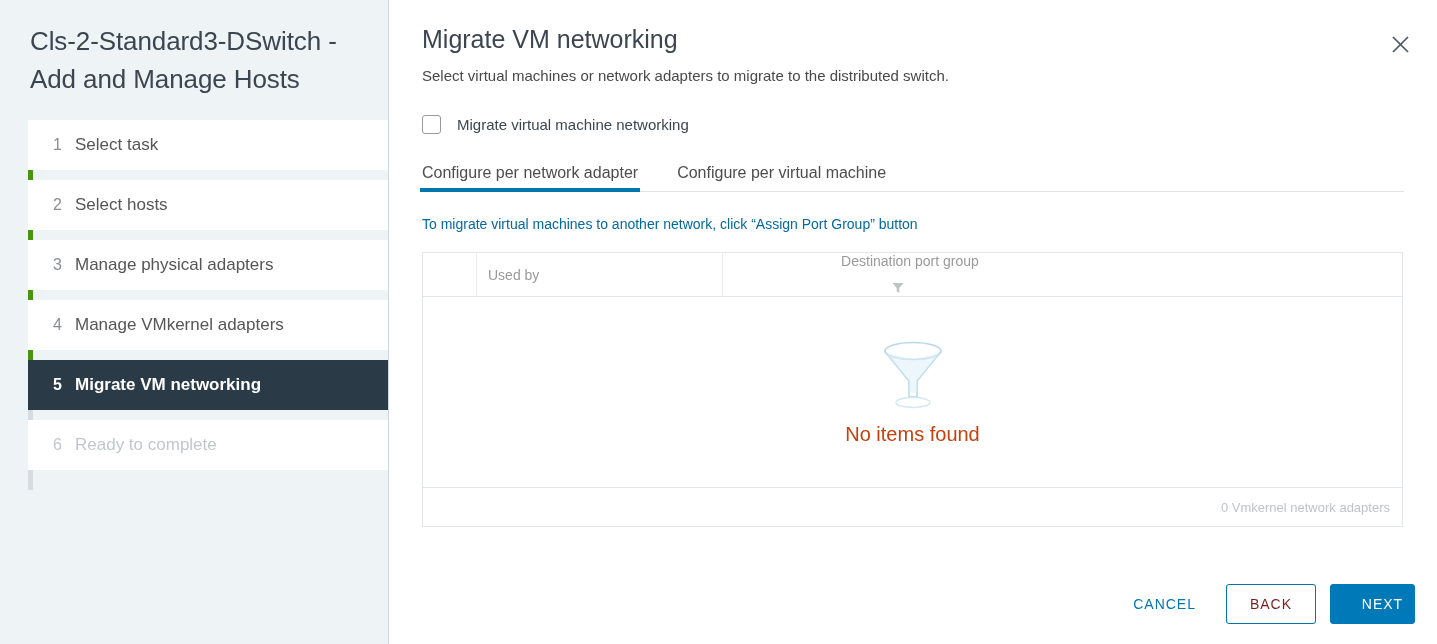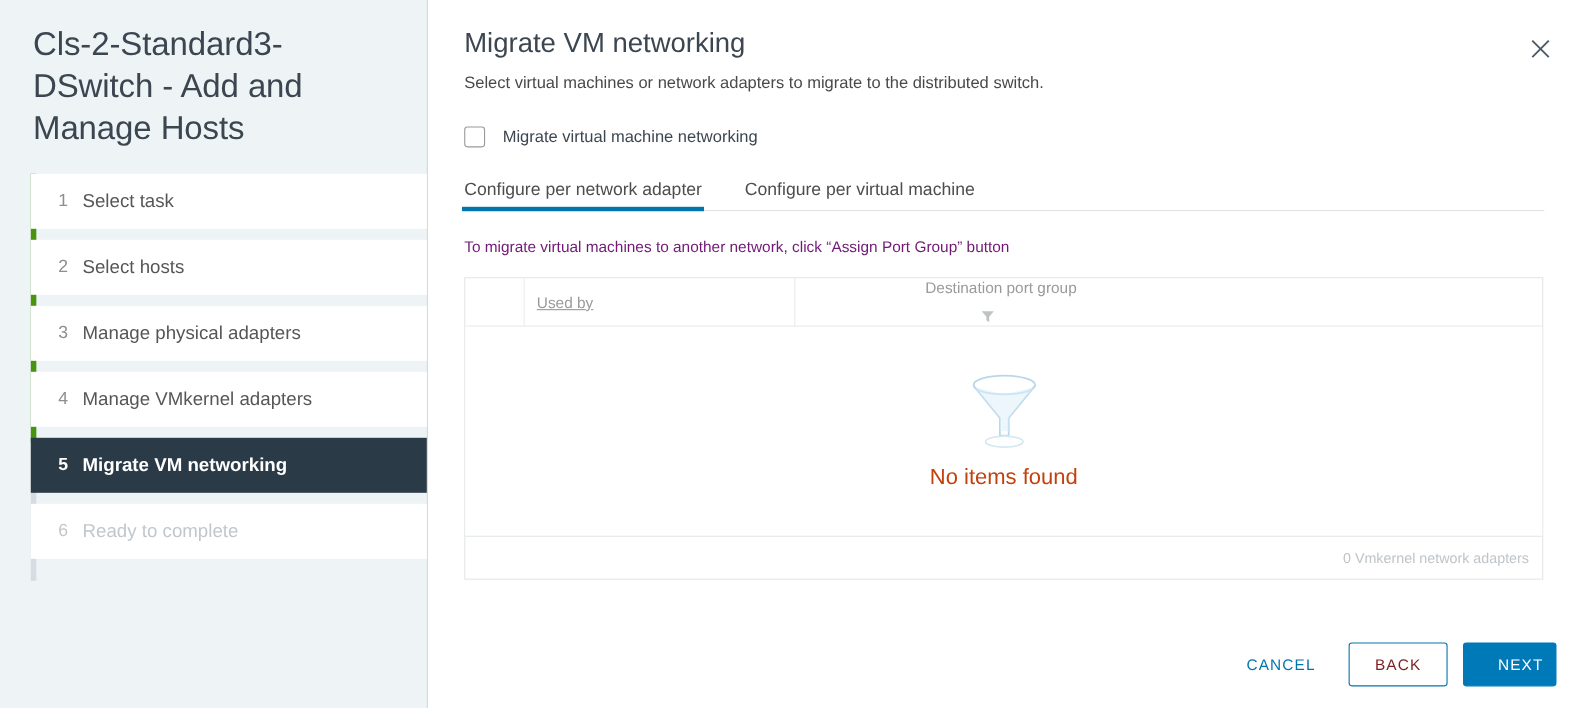--- a/index.html
+++ b/index.html
@@ -13,21 +13,21 @@
 
   
   .sidebar {
     width: 389px; height: 644px;
     background: #eef3f6;
     border-right: 1px solid #cdd6dc;
     position: relative; flex: 0 0 389px;
   }
   .wizard-title {
     padding: 22px 30px 0 30px;
-    font-size: 30px; font-weight: 400; line-height: 38px;
+    font-size: 26px; font-weight: 400; line-height: 38px;
     color: #3c4650; letter-spacing: -0.1px;
   }
   .steps { position: relative; margin-top: 22px; padding-left: 28px; }
   .progress-rail {
     position: absolute; left: 28px; top: 0; width: 5px; height: 370px;
     background: #d5dde2;
   }
   .progress-fill {
     position: absolute; left: 28px; top: 0; width: 5px; height: 244px;
     background: #48940f;
@@ -73,36 +73,36 @@
   .tab.active { color: #4d4d4d; }
   .tab.active::after {
     content: ""; position: absolute; left: -2px; right: -2px; bottom: 0;
     height: 4px; background: #0076ad;
   }
   .tabs-underline {
     position: absolute; left: 0; right: 0; bottom: 0;
     height: 1px; background: #dfe3e6;
   }
 
-  .hint { margin-top: 24px; font-size: 14px; color: #701a75; }
+  .hint { margin-top: 24px; font-size: 14px; color: #0369a1; }
 
   .table {
     margin-top: 20px; border: 1px solid #e3e6e8;
     width: 981px; height: 275px; display: flex; flex-direction: column;
   }
   .thead { display: flex; height: 44px; align-items: center; border-bottom: 1px solid #e3e6e8; }
   .th {
     height: 44px; display: flex; align-items: center;
     font-size: 14px; color: #9a9a9a; position: relative;
   }
   .th + .th { border-left: 1px solid #e9ecee; }
   .th .th-text { padding-left: 11px; flex: 1; }
   .th-check { width: 53px; }
   .th-source { width: 315px; }
-  .th-usedby { width: 246px; text-decoration: underline; }
+  .th-usedby { width: 246px; }
   .th-dest { width: 364px; flex-direction: column; }
   .filter-icon { margin-right: 14px; opacity: 0.85; }
   .tbody {
     flex: 1; display: flex; flex-direction: column;
     align-items: center; justify-content: center;
     border-bottom: 1px solid #e3e6e8; background: #fff;
   }
   .empty-icon { margin-bottom: 10px; }
   .empty-text { font-size: 20px; color: #c2410c; }
   .tfoot {

